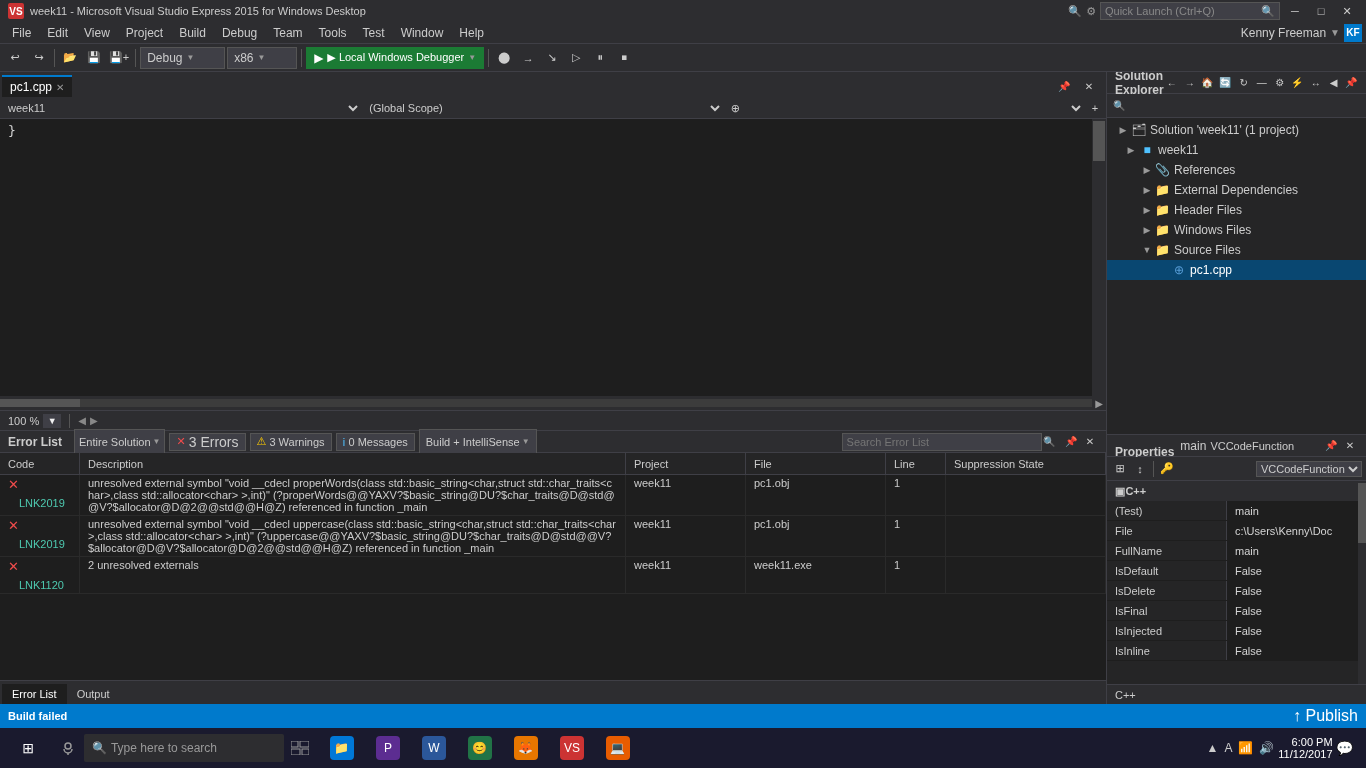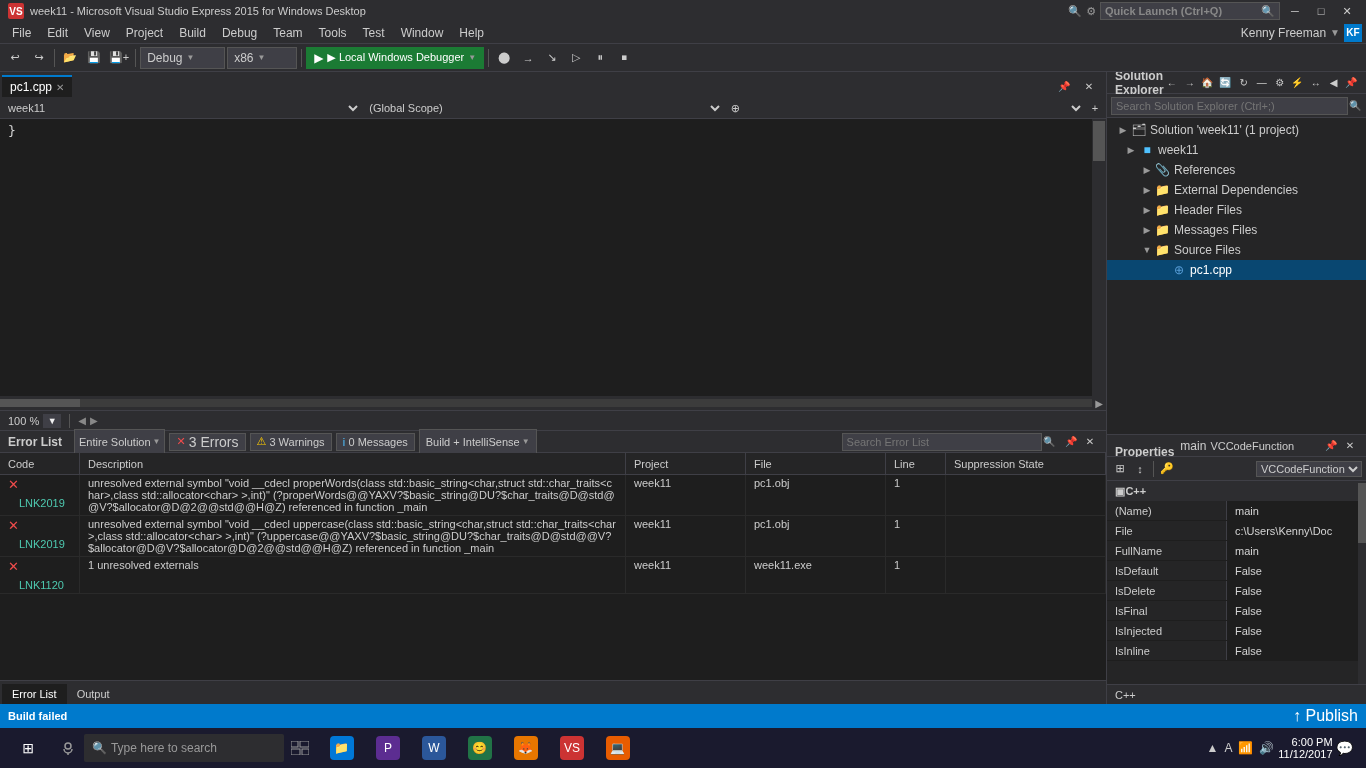--- a/index.html
+++ b/index.html
@@ -7,21 +7,21 @@
 
     
     .title-bar { height: 22px; background: #2d2d30; display: flex; align-items: center; justify-content: space-between; padding: 0 8px; }
     .title-bar-left { display: flex; align-items: center; gap: 6px; }
     .title-bar-logo { width: 16px; height: 16px; background: #cc3333; border-radius: 2px; display: flex; align-items: center; justify-content: center; font-size: 10px; font-weight: bold; color: white; }
     .title-bar-title { font-size: 11px; color: #ccc; }
     .title-bar-btn { width: 22px; height: 16px; display: flex; align-items: center; justify-content: center; font-size: 11px; color: #ccc; cursor: pointer; }
 
     
     .quick-launch { display: flex; align-items: center; gap: 4px; }
-    .quick-launch-box { width: 180px; height: 18px; background: #3f3f46; border: 1px solid #555; color: #ccc; font-size: 11px; padding: 0 4px; display: flex; align-items: center; justify-content: space-between; font-weight: bold; }
+    .quick-launch-box { width: 180px; height: 18px; background: #3f3f46; border: 1px solid #555; color: #ccc; font-size: 11px; padding: 0 4px; display: flex; align-items: center; justify-content: space-between; }
 
     
     .menu-bar { height: 22px; background: #2d2d30; display: flex; align-items: center; padding: 0 4px; border-bottom: 1px solid #3f3f46; }
     .menu-item { padding: 2px 8px; font-size: 12px; color: #ccc; cursor: pointer; }
     .user-info { margin-left: auto; display: flex; align-items: center; gap: 4px; font-size: 12px; color: #ccc; }
     .user-badge { width: 18px; height: 18px; background: #007acc; display: flex; align-items: center; justify-content: center; font-size: 10px; font-weight: bold; color: white; }
 
     
     .toolbar { height: 28px; background: #2d2d30; display: flex; align-items: center; padding: 0 4px; gap: 2px; border-bottom: 1px solid #3f3f46; }
     .toolbar-btn { height: 22px; min-width: 22px; display: flex; align-items: center; justify-content: center; color: #ccc; cursor: pointer; font-size: 11px; padding: 0 2px; }
@@ -353,21 +353,21 @@
           <div class="error-cell">1</div>
           <div class="error-cell"></div>
         </div>
 
         <div class="error-row">
           <div class="error-cell">
             <span class="error-icon-red">✕ </span>
             <span class="error-code">LNK1120</span>
           </div>
           <div class="error-cell" style="font-size:11px;padding:2px 8px;">
-            <span>1 unresolved externals</span>
+            <span>2 unresolved externals</span>
           </div>
           <div class="error-cell">week11</div>
           <div class="error-cell">week11.exe</div>
           <div class="error-cell">1</div>
           <div class="error-cell"></div>
         </div>
       </div>
     </div>
 
     <div class="bottom-tabs">
@@ -391,21 +391,20 @@
           <span class="se-ctrl-btn">⚙</span>
           <span class="se-ctrl-btn">⚡</span>
           <span class="se-ctrl-btn">↔</span>
           <span class="se-ctrl-btn">◀</span>
           <span class="se-ctrl-btn">📌</span>
           <span class="se-ctrl-btn">✕</span>
         </div>
       </div>
 
       <div class="se-search">
-        <input class="se-search-box" placeholder="Search Solution Explorer (Ctrl+;)" style="">
         <span style="font-size:10px;color:#ccc;margin-left:2px;">🔍</span>
       </div>
 
       <div class="se-tree">
 
         <div class="tree-item">
           <div class="tree-expand">▶</div>
           <div class="tree-icon">🗂</div>
           <span class="tree-label">Solution 'week11' (1 project)</span>
         </div>
@@ -430,21 +429,21 @@
 
         <div class="tree-item indent2">
           <div class="tree-expand">▶</div>
           <div class="tree-icon" style="color:#ccaa44;">📁</div>
           <span class="tree-label">Header Files</span>
         </div>
 
         <div class="tree-item indent2">
           <div class="tree-expand">▶</div>
           <div class="tree-icon" style="color:#ccaa44;">📁</div>
-          <span class="tree-label">Messages Files</span>
+          <span class="tree-label">Windows Files</span>
         </div>
 
         <div class="tree-item indent2">
           <div class="tree-expand">▼</div>
           <div class="tree-icon" style="color:#ccaa44;">📁</div>
           <span class="tree-label">Source Files</span>
         </div>
 
         <div class="tree-item indent3 selected">
           <div class="tree-expand">&nbsp;</div>
@@ -477,21 +476,21 @@
       </div>
 
       <div style="display:flex;flex:1;overflow:hidden;">
 
         <div class="props-table" style="flex:1;">
           <div class="props-section-header">
             <span>▣ </span>
             <span>C++</span>
           </div>
           <div class="props-row">
-            <div class="props-key">(Name)</div>
+            <div class="props-key">(Test)</div>
             <div class="props-val">main</div>
           </div>
           <div class="props-row">
             <div class="props-key">File</div>
             <div class="props-val">c:\Users\Kenny\Doc</div>
           </div>
           <div class="props-row">
             <div class="props-key">FullName</div>
             <div class="props-val">main</div>
           </div>

